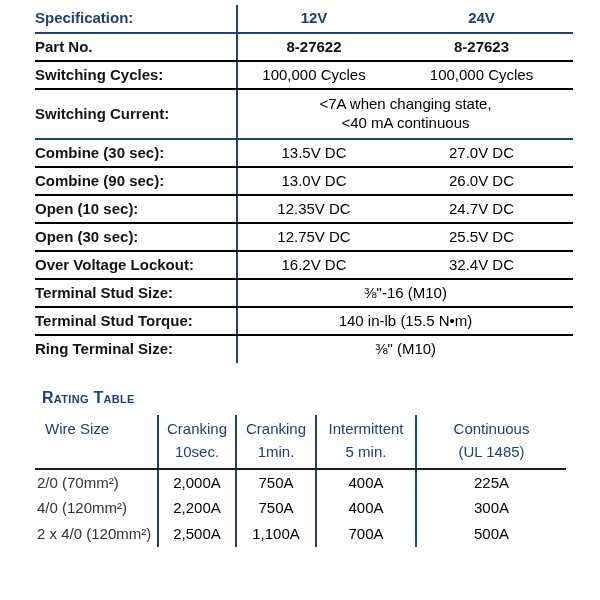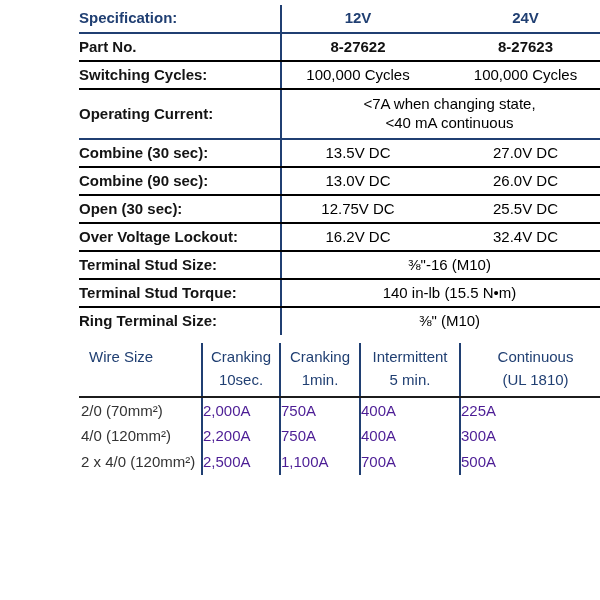--- a/index.html
+++ b/index.html
@@ -2,21 +2,21 @@
 <html><head>
 <meta charset="utf-8">
 <style>
   * { box-sizing: border-box; }
   html, body {
     margin: 0; padding: 0;
     width: 600px; height: 600px;
     background: #ffffff;
     font-family: "Liberation Sans", sans-serif;
   }
-  .page { position: relative; width: 600px; height: 600px; overflow: hidden; padding-left: 44px; }
+  .page { position: relative; width: 600px; height: 600px; overflow: hidden; }
 
   
   table.spec {
     border-collapse: collapse;
     table-layout: fixed;
     margin: 5px 0 0 35px;
     width: 538px;
     font-size: 15px;
   }
   table.spec col.c-label { width: 202px; }
@@ -83,22 +83,23 @@
     line-height: 1.55;
     border-bottom: 2px solid #1c1c1c;
   }
   table.rate th.first {
     text-align: left;
     padding-left: 10px;
   }
   table.rate td {
     height: 26px;
     padding: 0;
+    text-align: center;
     vertical-align: middle;
-    color: #4c1d95;
+    color: #000000;
   }
   table.rate td.first {
     text-align: left;
     padding-left: 2px;
     color: #333;
   }
   table.rate .vline { border-left: 2px solid var(--navy); }
 
   :root { --navy: #203f72; }
 </style>
@@ -123,35 +124,40 @@
           <td class="lab">Part No.</td>
           <td class="val vline b">8-27622</td>
           <td class="val b">8-27623</td>
         </tr>
         <tr class="div-gray">
           <td class="lab">Switching Cycles:</td>
           <td class="val vline">100,000 Cycles</td>
           <td class="val">100,000 Cycles</td>
         </tr>
         <tr class="div-navy tall">
-          <td class="lab">Operating Current:</td>
+          <td class="lab">Switching Current:</td>
           <td colspan="2" class="val vline">&lt;7A when changing state,
 &lt;40 mA continuous</td>
         </tr>
         <tr class="div-gray">
           <td class="lab">Combine (30 sec):</td>
           <td class="val vline">13.5V DC</td>
           <td class="val">27.0V DC</td>
         </tr>
         <tr class="div-gray">
           <td class="lab">Combine (90 sec):</td>
           <td class="val vline">13.0V DC</td>
           <td class="val">26.0V DC</td>
         </tr>
         <tr class="div-gray">
+          <td class="lab">Open (10 sec):</td>
+          <td class="val vline">12.35V DC</td>
+          <td class="val">24.7V DC</td>
+        </tr>
+        <tr class="div-gray">
           <td class="lab">Open (30 sec):</td>
           <td class="val vline">12.75V DC</td>
           <td class="val">25.5V DC</td>
         </tr>
         <tr class="div-gray">
           <td class="lab">Over Voltage Lockout:</td>
           <td class="val vline">16.2V DC</td>
           <td class="val">32.4V DC</td>
         </tr>
         <tr class="div-gray">
@@ -162,40 +168,41 @@
           <td class="lab">Terminal Stud Torque:</td>
           <td colspan="2" class="val vline">140 in-lb (15.5 N•m)</td>
         </tr>
         <tr class="div-none">
           <td class="lab">Ring Terminal Size:</td>
           <td colspan="2" class="val vline">⅜" (M10)</td>
         </tr>
       </tbody>
   </table>
 
+  <div class="rating-title">Rating Table</div>
 
   <table class="rate">
     <colgroup>
         <col class="r-wire">
         <col class="r-c10">
         <col class="r-c1">
         <col class="r-int">
         <col class="r-cont">
       </colgroup>
     <thead>
         <tr>
           <th class="first">Wire Size</th>
           <th class="vline">Cranking
 10sec.</th>
           <th class="vline">Cranking
 1min.</th>
           <th class="vline">Intermittent
 5 min.</th>
           <th class="vline">Continuous
-(UL 1810)</th>
+(UL 1485)</th>
         </tr>
       </thead>
     <tbody>
         <tr>
           <td class="first">2/0 (70mm²)</td>
           <td class="vline">2,000A</td>
           <td class="vline">750A</td>
           <td class="vline">400A</td>
           <td class="vline">225A</td>
         </tr>

